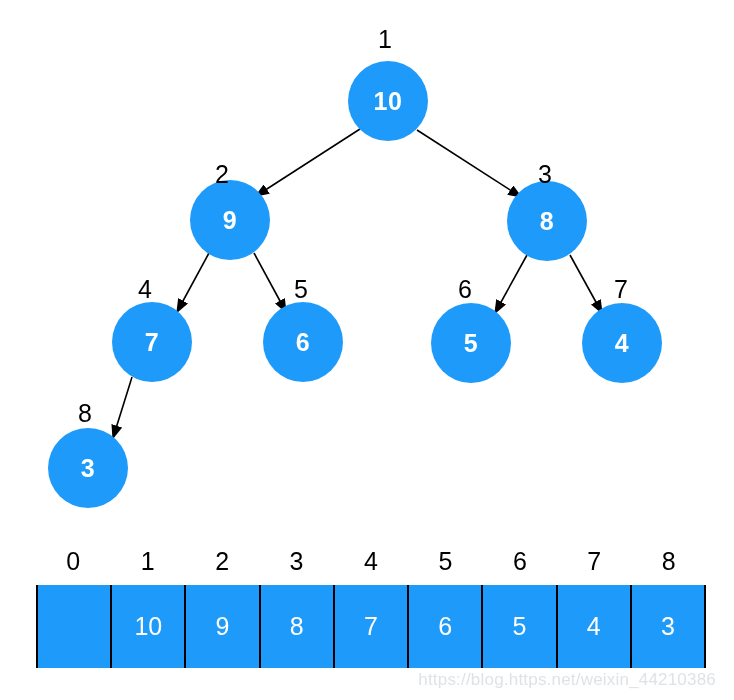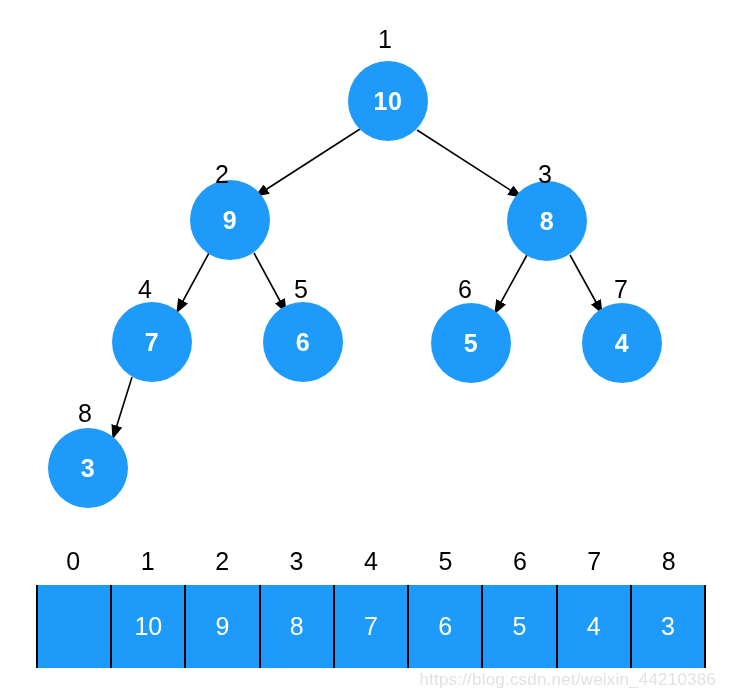--- a/index.html
+++ b/index.html
@@ -204,15 +204,15 @@
         </div>
         <div class="array-cell" style="background: rgb(30, 155, 250);">
           <span class="array-cell-value">4</span>
         </div>
         <div class="array-cell" style="background: rgb(30, 155, 250);">
           <span class="array-cell-value">3</span>
         </div>
       </div>
   </div>
 
-  <div id="watermark">https://blog.csdn.net/weixin_44210386</div>
+  <div id="watermark">https://blog.https.net/weixin_44210386</div>
 
 </div>
 
 </body></html>

